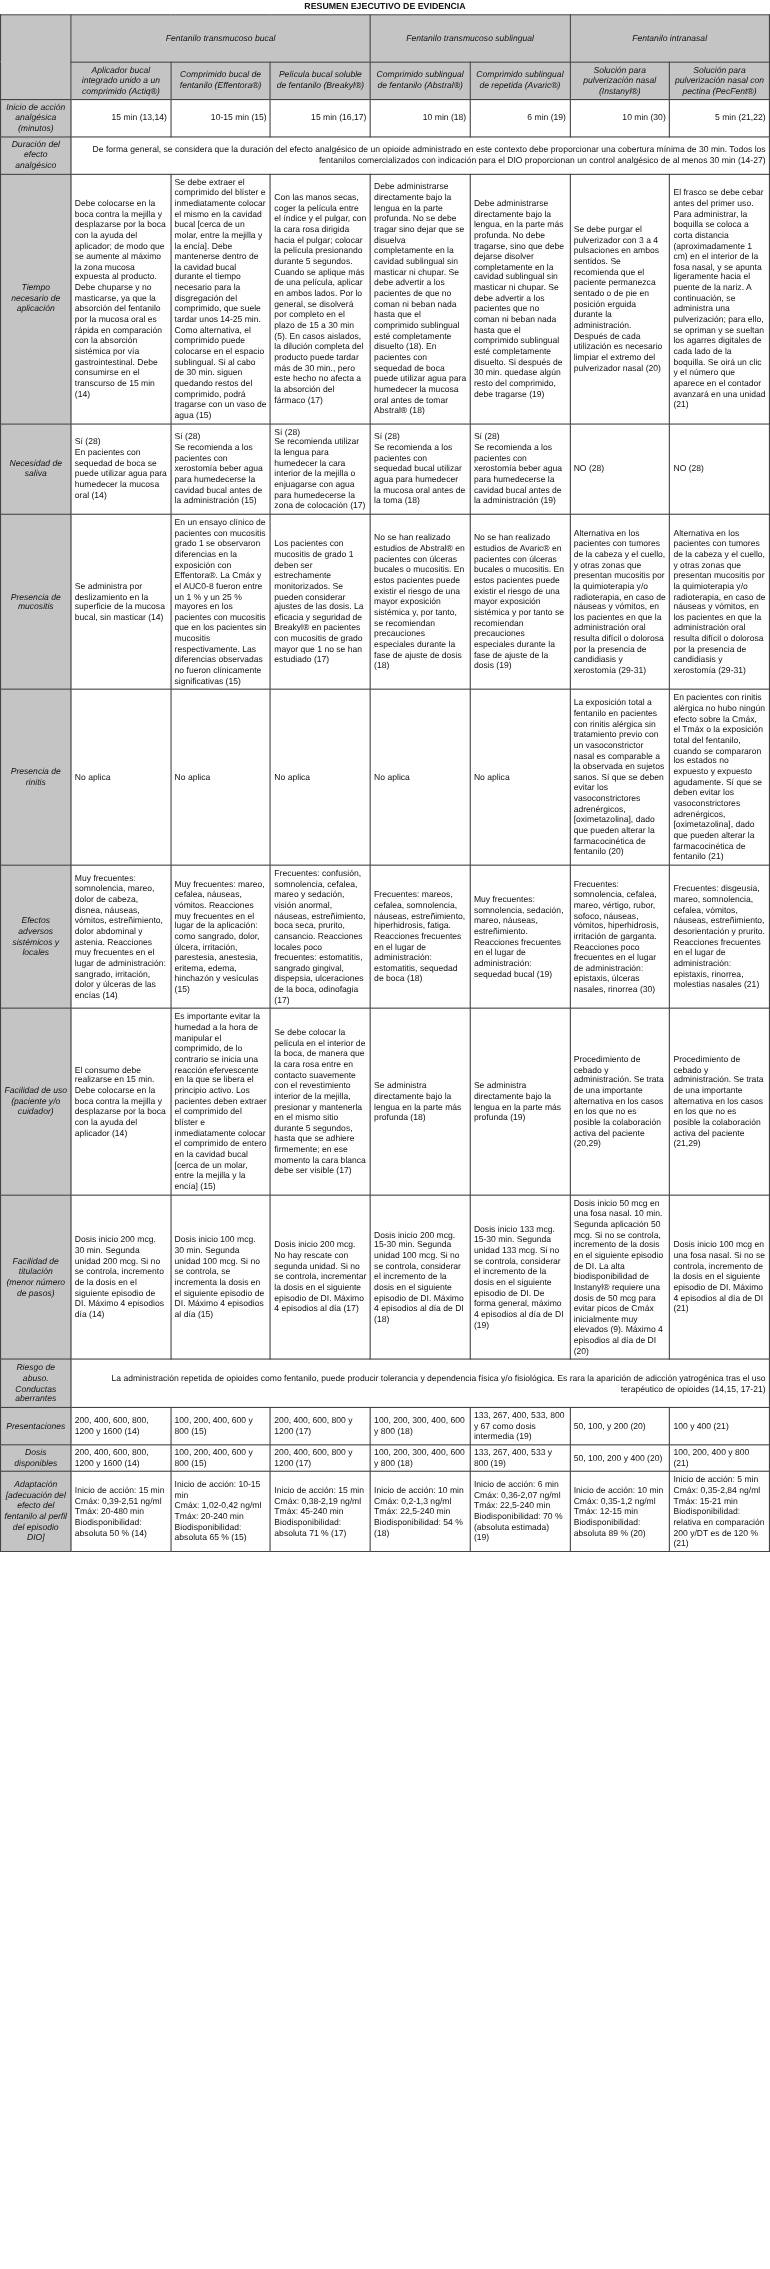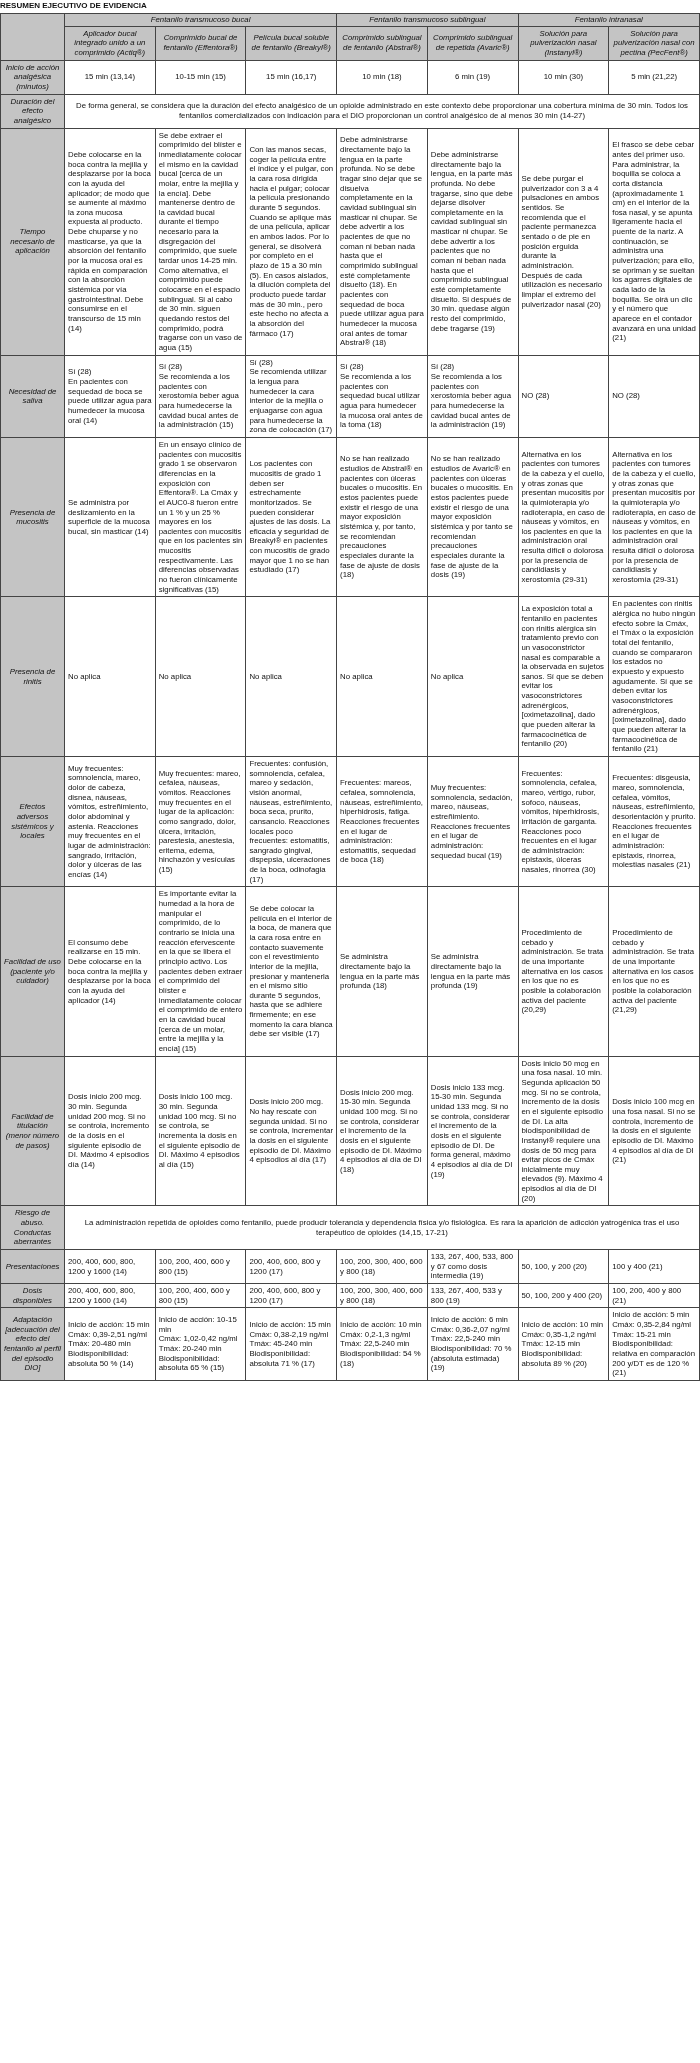--- a/index.html
+++ b/index.html
@@ -1,28 +1,28 @@
 <!DOCTYPE html>
 <html style="--header-bg: #c4c4c4; --border: #444444;"><head>
 <meta charset="utf-8">
 <style>
   :root { --header-bg:#c4c4c4; --border:#444444; --page-bg:#ffffff; }
   * { box-sizing:border-box; }
   html,body { margin:0; padding:0; background:var(--page-bg); }
   body { width:700px; font-family:"Liberation Sans", sans-serif; color:#111; }
   .page-title { text-align:center; font-size:8px; padding-top:4px; letter-spacing:0.3px; }
-  .page-subtitle { font-size:8px; font-weight:bold; padding:1px 0 3px 0; }
+  .page-subtitle { text-align:center; font-size:8px; font-weight:bold; padding:1px 0 3px 0; }
   table { width:700px; border-collapse:collapse; table-layout:fixed; }
   .label-col { width:64px; }
   th,td { border:1px solid var(--border); padding:2px 3px; font-size:7.8px; line-height:1.24; word-wrap:break-word; }
   thead th, .row-label { background:var(--header-bg); font-weight:normal; font-style:italic; text-align:center; vertical-align:middle; }
-  .group-header-row th { padding:1px 2px; }
+  .group-header-row th { padding:16px 2px; }
   td { vertical-align:middle; text-align:left; white-space:pre-line; }
-  tr.center-row td { text-align:center; }
-  .span-cell { text-align:center; }
+  tr.center-row td { text-align:right; }
+  .span-cell { text-align:right; }
 </style>
 </head>
 <body>
 
 <div>
   <div class="page-subtitle">RESUMEN EJECUTIVO DE EVIDENCIA</div>
 
   <table>
     <colgroup id="cols">
         <col class="label-col">

